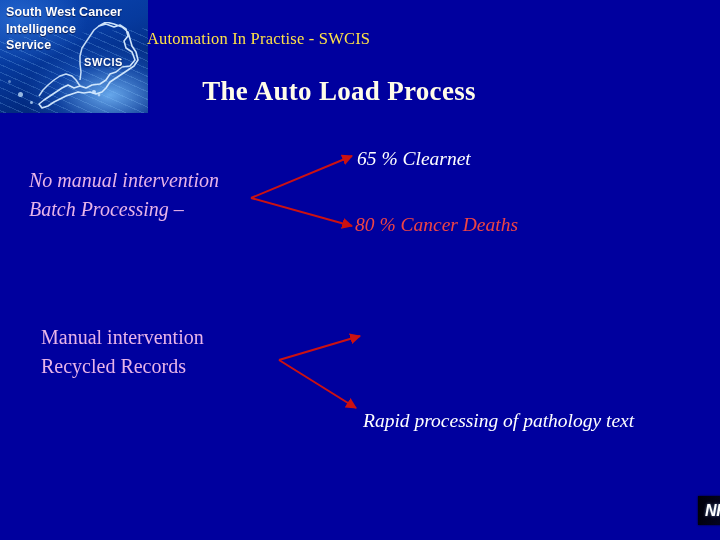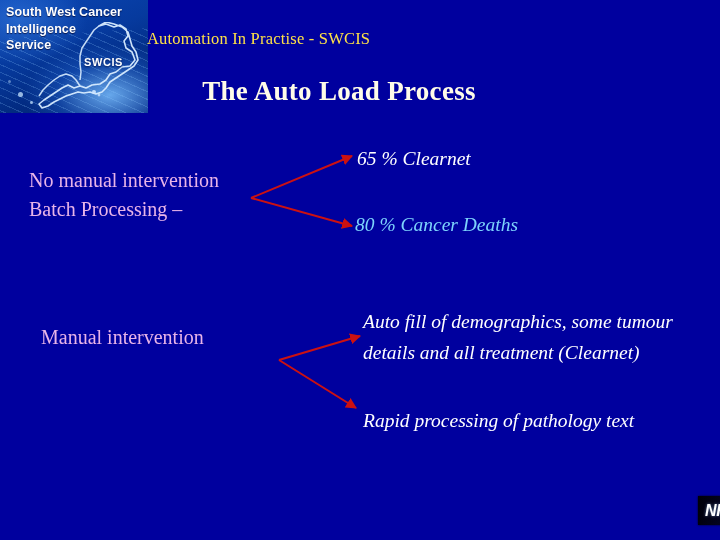--- a/index.html
+++ b/index.html
@@ -171,32 +171,32 @@
       <div>South West Cancer</div>
       <div>Intelligence</div>
       <div>Service</div>
     </div>
     <div id="logo-map-label">SWCIS</div>
   </div>
 
   <div id="header-text" style="color: #fde047;">Automation In Practise - SWCIS</div>
   <div id="slide-title" style="color: rgb(255, 252, 232);">The Auto Load Process</div>
 
-  <div class="left-block" id="left-block-1" style="color: rgb(232, 180, 232);">
+  <div class="left-block" id="left-block-1" style="color: rgb(232, 180, 232); font-style: italic;">
     <div>No manual intervention</div>
     <div>Batch Processing –</div>
   </div>
 
   <div class="left-block" id="left-block-2" style="color: rgb(232, 180, 232);">
     <div>Manual intervention</div>
+    <div>Recycled Records</div>
   </div>
 
   <div class="right-block" id="right-line-1" style="color: rgb(255, 255, 255);">65 % Clearnet</div>
-  <div class="right-block" id="right-line-2" style="color: #7dd3fc;">80 % Cancer Deaths</div>
-  <div class="right-block" id="right-block-2" style="color: rgb(255, 255, 255);">Auto fill of demographics, some tumour details and all treatment (Clearnet)</div>
+  <div class="right-block" id="right-line-2" style="color: #ef4444;">80 % Cancer Deaths</div>
   <div class="right-block" id="right-block-3" style="color: rgb(255, 255, 255);">Rapid processing of pathology text</div>
 
   <svg id="arrow-layer">
     <defs>
       <marker id="ah" viewBox="0 0 10 10" refX="9" refY="5" markerWidth="5.5" markerHeight="5.5" orient="auto-start-reverse">
         <path d="M 0 0 L 10 5 L 0 10 z" fill="#cc1111"></path>
       </marker>
     </defs>
     <line id="arrow-top-upper" stroke="#cc1111" stroke-width="2" marker-end="url(#ah)" x1="251" y1="198" x2="352" y2="156"></line>
     <line id="arrow-top-lower" stroke="#cc1111" stroke-width="2" marker-end="url(#ah)" x1="251" y1="198" x2="352" y2="226"></line>

